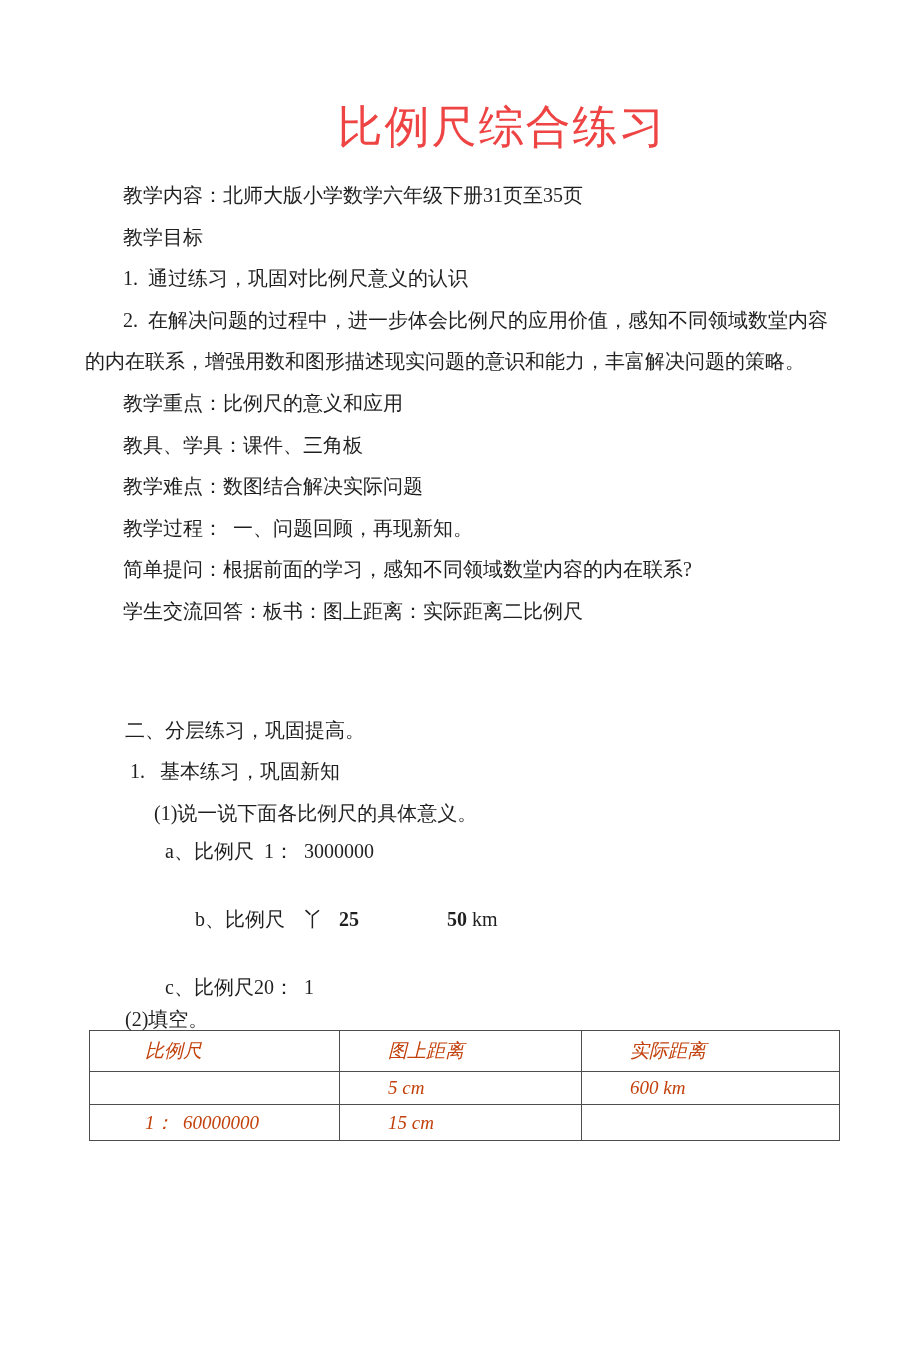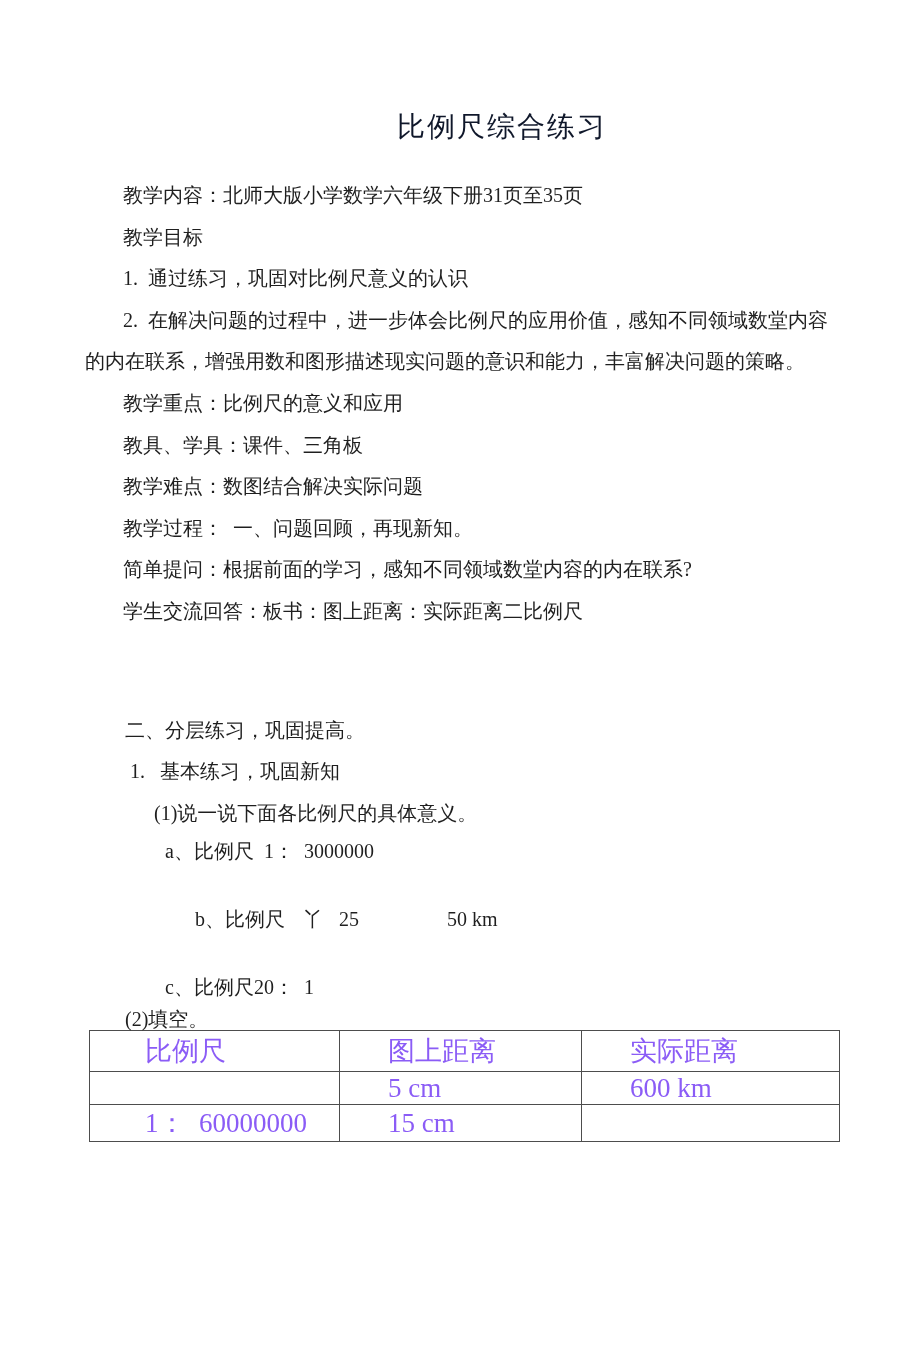--- a/index.html
+++ b/index.html
@@ -8,60 +8,61 @@
     position: relative;
     width: 920px;
     height: 1349px;
     margin: 0 auto;
     background: #ffffff;
     color: #1f1f1f;
     font-family: "Liberation Serif", "DejaVu Serif", serif;
     overflow: hidden;
   }
   .title {
-    font-size: 28px;
+    font-size: 45px;
     line-height: 46px;
     padding: 104px 0 0 84px;
     text-align: center;
     font-weight: 400;
     letter-spacing: 2px;
-    color: #0f172a;
+    color: #ef4444;
   }
   .doc {
     padding: 0 78px 0 85px;
   }
   .doc-line {
     font-size: 20px;
     line-height: 41.6px;
     min-height: 41.6px;
     white-space: pre-wrap;
   }
   .first-line { margin-top: 25px; }
   .indent   { padding-left: 38px; }
   .para     { text-indent: 38px; }
   .sub-a    { padding-left: 69px; }   
   .sub-b    { padding-left: 80px; }   
   .sub-c    { padding-left: 40px; }   
   .sub-d    { padding-left: 45px; }   
   .tight    { line-height: 34px; min-height: 34px; }
   .tight-sm { line-height: 30px; min-height: 30px; }
   .gap-before { margin-top: 77px; }
-  .bold-num { font-weight: 400; }
+  .bold-num { font-weight: 700; }
   .num-gap  { margin-left: 88px; }
   .scale-symbol {
     font-family: "Liberation Sans", "DejaVu Sans", sans-serif;
     margin: 0 16px 0 18px;
   }
   table.fill-table {
     border-collapse: collapse;
     table-layout: fixed;
     width: 750px;
     margin: -4px 0 0 4px;
-    font-size: 27px;
-    color: #8b5cf6;
+    font-size: 19px;
+    color: #c2410c;
+    font-style: italic;
   }
   table.fill-table td {
     border: 1.5px solid #4d4d4d;
     vertical-align: middle;
     white-space: pre-wrap;
   }
   .col1 { width: 250px; padding-left: 55px; }
   .col2 { width: 242px; padding-left: 48px; }
   .col3 { width: 258px; padding-left: 48px; }
   tr.hdr-row  td { height: 41px; }

